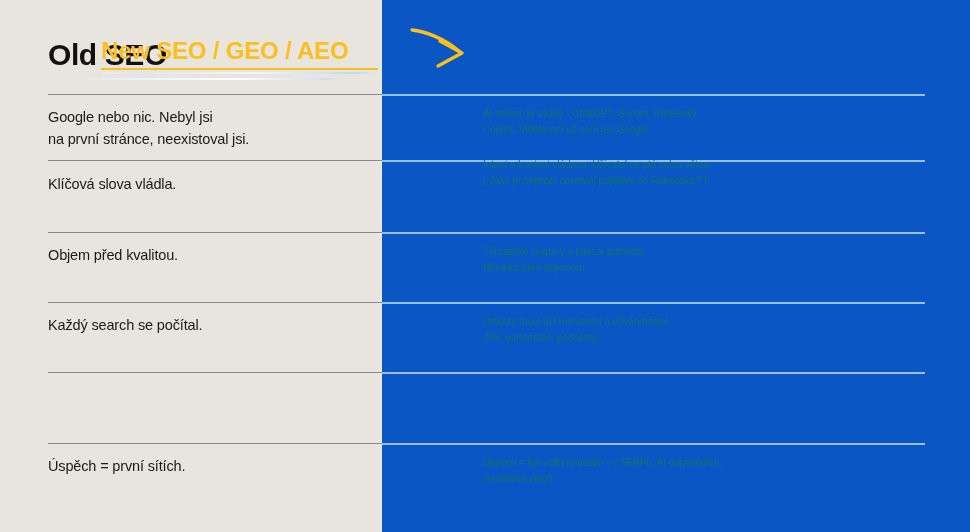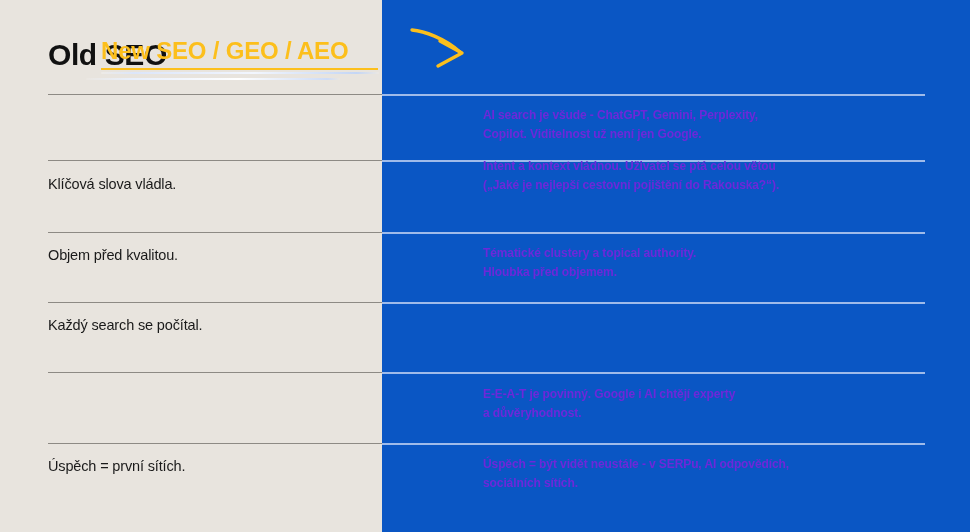--- a/index.html
+++ b/index.html
@@ -133,24 +133,24 @@
     font-size: 14.5px;
     line-height: 1.55;
     color: #1A1A1A;
     letter-spacing: -0.15px;
   }
 
   .row-right {
     position: absolute;
     left: 483px;
     width: 470px;
-    font-size: 12px;
+    font-size: 10px;
     line-height: 1.55;
-    color: #6d28d9;
-    font-weight: bold;
+    color: #0f766e;
+    font-weight: normal;
     letter-spacing: -0.1px;
   }
 
   .row-right .ln,
   .row-left .ln { display: block; white-space: nowrap; }
 </style>
 </head>
 <body>
 
 <div id="slide">
@@ -181,20 +181,24 @@
   <div class="divider-left" style="top:372px"></div>
   <div class="divider-left" style="top:443px"></div>
 
   <div class="divider-right" style="top:94px"></div>
   <div class="divider-right" style="top:160px"></div>
   <div class="divider-right" style="top:232px"></div>
   <div class="divider-right" style="top:302px"></div>
   <div class="divider-right" style="top:372px"></div>
   <div class="divider-right" style="top:443px"></div>
 
+  <div class="row-left" style="top:106px">
+    <span class="ln">Google nebo nic. Nebyl jsi</span>
+    <span class="ln">na první stránce, neexistoval jsi.</span>
+  </div>
   <div class="row-right" style="top:106px">
     <span class="ln">AI search je všude - ChatGPT, Gemini, Perplexity,</span>
     <span class="ln">Copilot. Viditelnost už není jen Google.</span>
   </div>
 
   <div class="row-left" style="top:173px">
     <span class="ln">Klíčová slova vládla.</span>
   </div>
   <div class="row-right" style="top:157px">
     <span class="ln">Intent a kontext vládnou. Uživatel se ptá celou větou</span>
@@ -205,25 +209,25 @@
     <span class="ln">Objem před kvalitou.</span>
   </div>
   <div class="row-right" style="top:244px">
     <span class="ln">Tématické clustery a topical authority.</span>
     <span class="ln">Hloubka před objemem.</span>
   </div>
 
   <div class="row-left" style="top:314px">
     <span class="ln">Každý search se počítal.</span>
   </div>
-
-  <div class="row-right" style="top:385px">
-    <span class="ln">E-E-A-T je povinný. Google i AI chtějí experty</span>
-    <span class="ln">a důvěryhodnost.</span>
-  </div>
+  <div class="row-right" style="top:314px">
+    <span class="ln">Odkazy musí být relevantní a důvěryhodné</span>
+    <span class="ln">(PR, partnerství, podcasty).</span>
+  </div>
+
 
   <div class="row-left" style="top:455px">
     <span class="ln">Úspěch = první sítích.</span>
   </div>
   <div class="row-right" style="top:455px">
     <span class="ln">Úspěch = být vidět neustále - v SERPu, AI odpovědích,</span>
     <span class="ln">sociálních sítích.</span>
   </div>
 
 </div>

